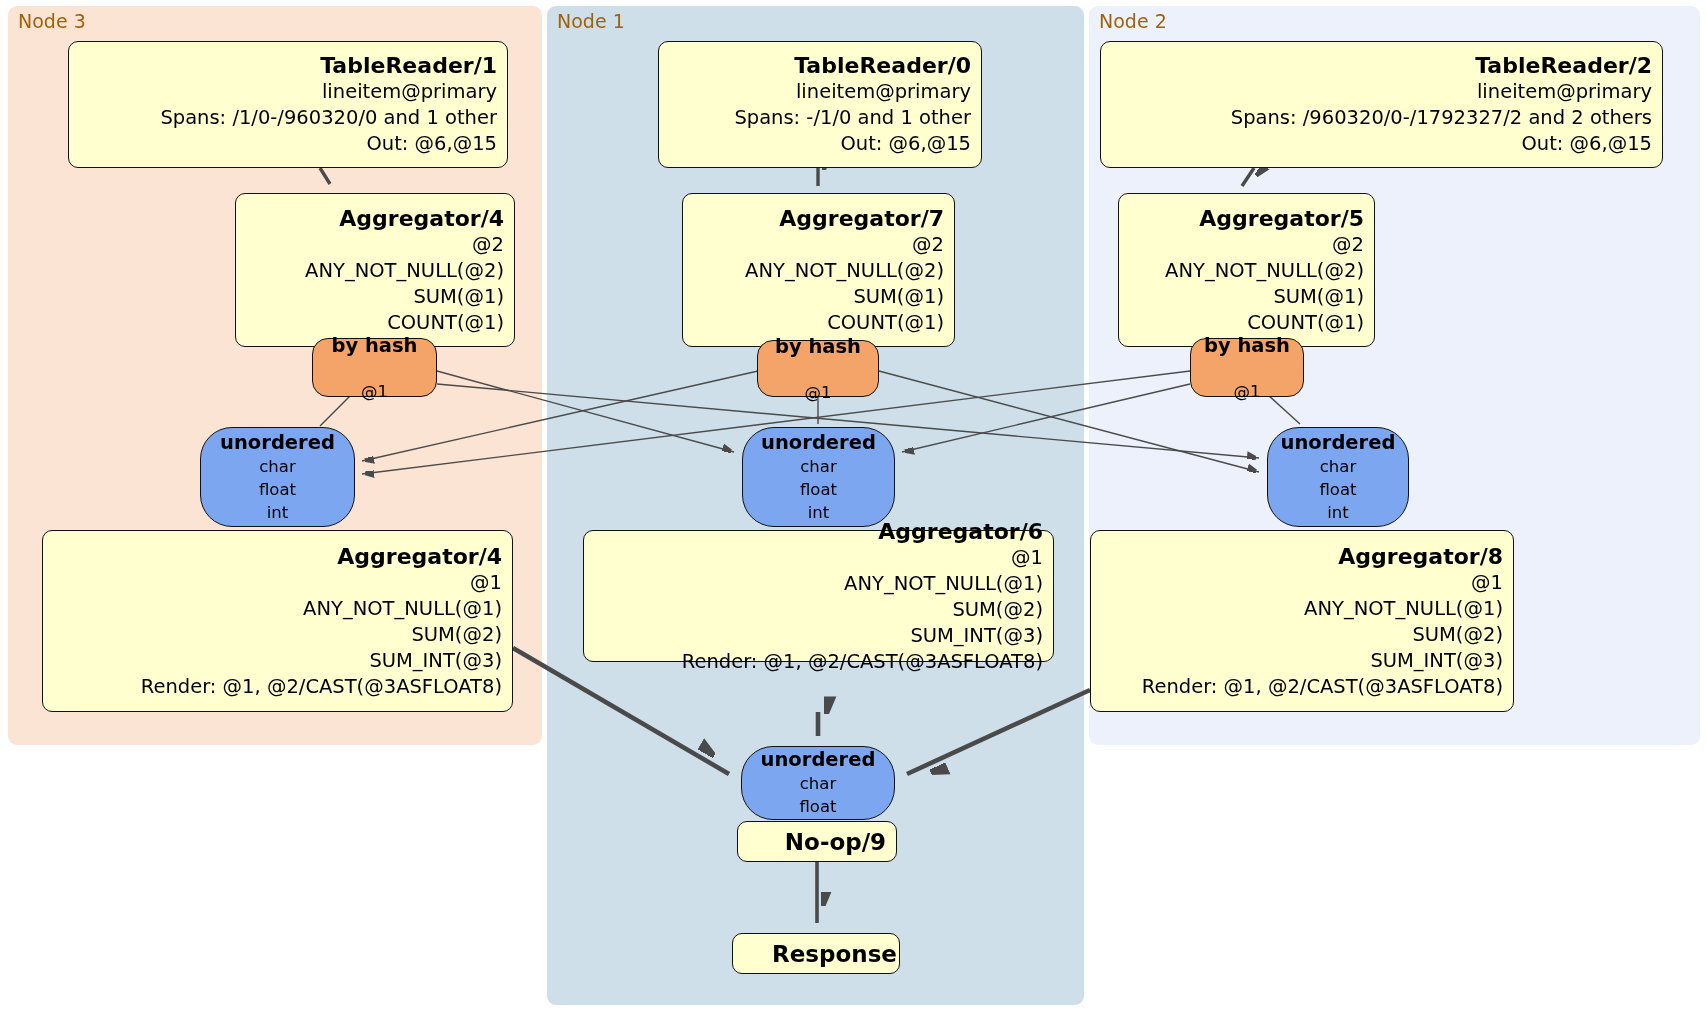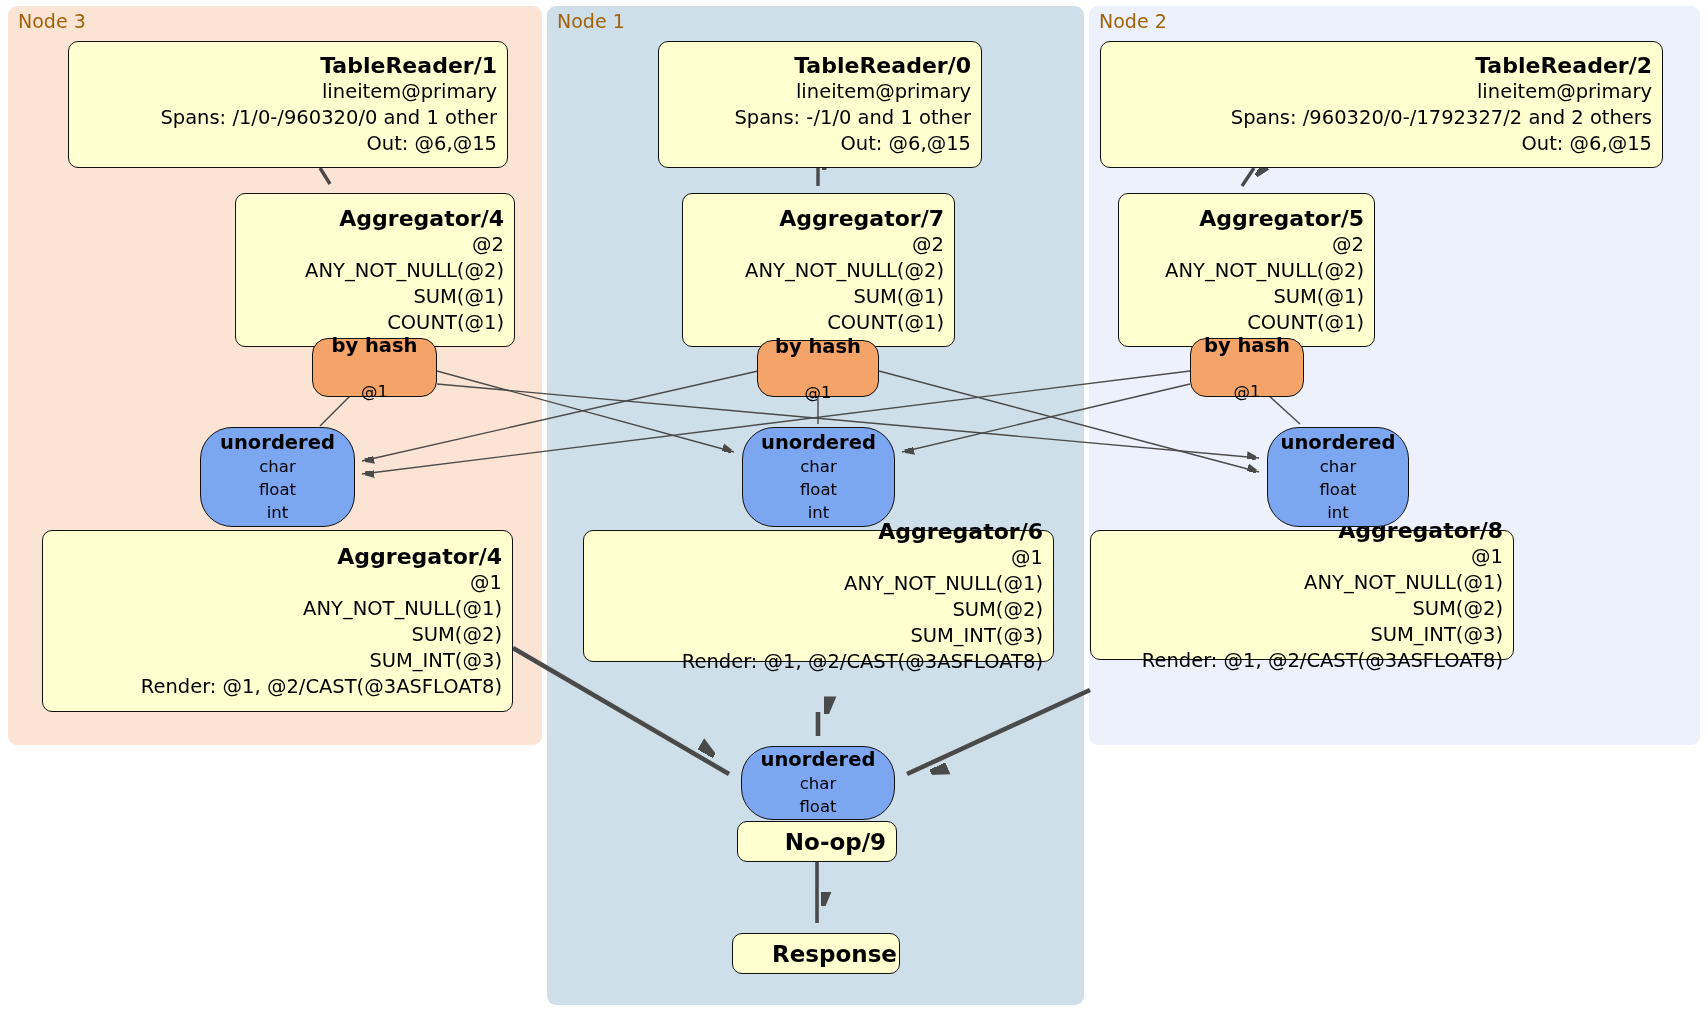--- a/index.html
+++ b/index.html
@@ -163,21 +163,21 @@
   <div class="router" style="left:1190px;top:338px;width:114px;height:59px;">
     <div class="t">by hash</div>
     <div class="l">@1</div>
   </div>
   <div class="sync" style="left:1267px;top:427px;width:142px;height:100px;">
     <div class="t">unordered</div>
     <div class="l">char</div>
     <div class="l">float</div>
     <div class="l">int</div>
   </div>
-  <div class="pbox" style="left:1090px;top:530px;width:424px;height:130px;">
+  <div class="pbox" style="left:1090px;top:530px;width:424px;height:182px;">
     <div class="t">Aggregator/8</div>
     <div class="l">@1</div>
     <div class="l">ANY_NOT_NULL(@1)</div>
     <div class="l">SUM(@2)</div>
     <div class="l">SUM_INT(@3)</div>
     <div class="l">Render: @1, @2/CAST(@3ASFLOAT8)</div>
   </div>
 
   <div class="sync" style="left:741px;top:746px;width:154px;height:74px;">
     <div class="t">unordered</div>

